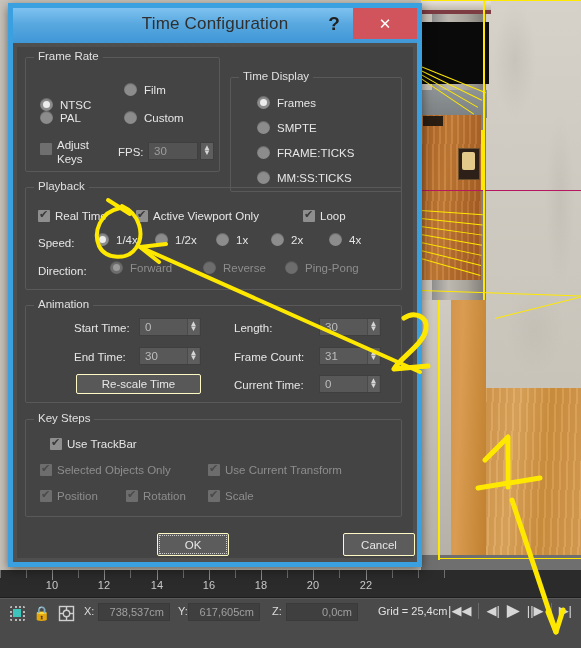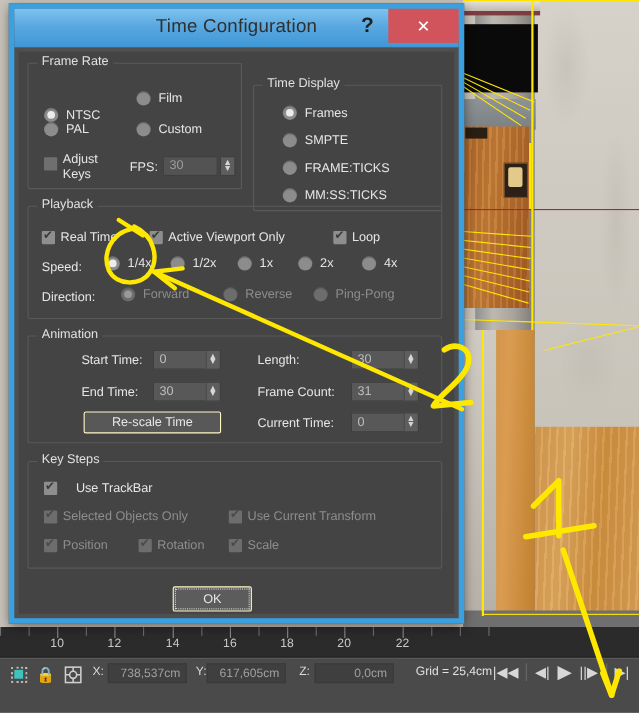--- a/index.html
+++ b/index.html
@@ -552,21 +552,21 @@
           <span class="sarrows">
               <span>▲</span>
               <span>▼</span>
             </span>
         </div>
       </div>
 
       <div class="group" style="left:8px; top:372px; width:377px; height:98px;">
         <div class="legend">Key Steps</div>
 
-        <div class="checkbox" style="left:14px; top:18px;gap:12px;">
+        <div class="checkbox" style="left:24px; top:18px;">
           <span class="cbox checked"></span>
           <span class="clabel">Use TrackBar</span>
         </div>
 
         <div class="checkbox" style="left:14px; top:44px;">
           <span class="cbox dim checked"></span>
           <span class="clabel dim">Selected Objects Only</span>
         </div>
         <div class="checkbox" style="left:182px; top:44px;">
           <span class="cbox dim checked"></span>
@@ -581,20 +581,21 @@
           <span class="cbox dim checked"></span>
           <span class="clabel dim">Rotation</span>
         </div>
         <div class="checkbox" style="left:182px; top:70px;">
           <span class="cbox dim checked"></span>
           <span class="clabel dim">Scale</span>
         </div>
       </div>
 
       <div class="btn focus" style="left:140px; top:486px; width:72px; height:23px;">OK</div>
+      <div class="btn" style="left:326px; top:486px; width:72px; height:23px;">Cancel</div>
     </div>
   </div>
 
   <svg class="anno" viewBox="0 0 581 648">
     <g stroke="#ffe800" fill="none" stroke-width="4" stroke-linecap="round" stroke-linejoin="round">
 
       <path d="M 120 208 C 100 212, 93 232, 99 246 C 106 260, 128 260, 136 248 C 145 235, 140 214, 122 206"></path>
 
       <path d="M 108 200 L 130 214"></path>
 

